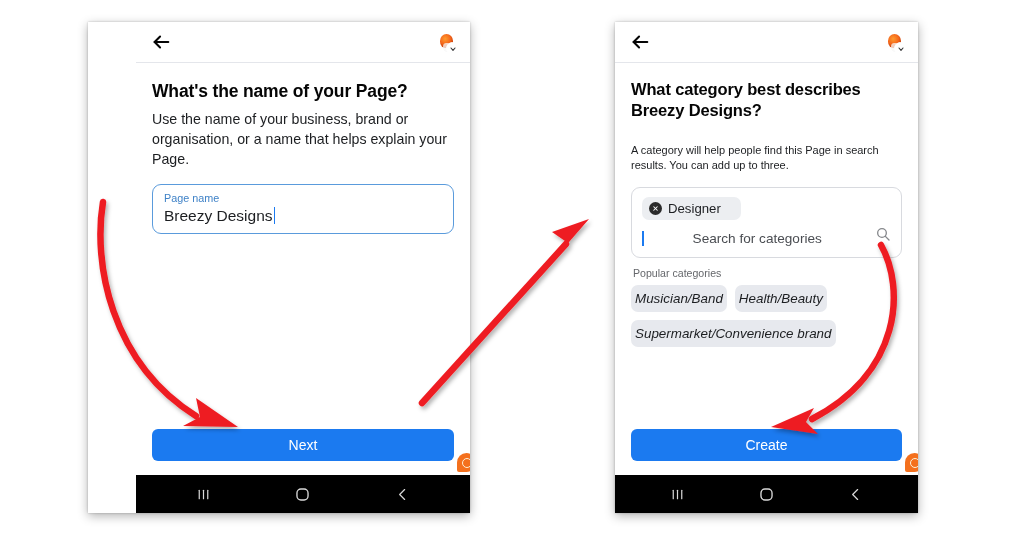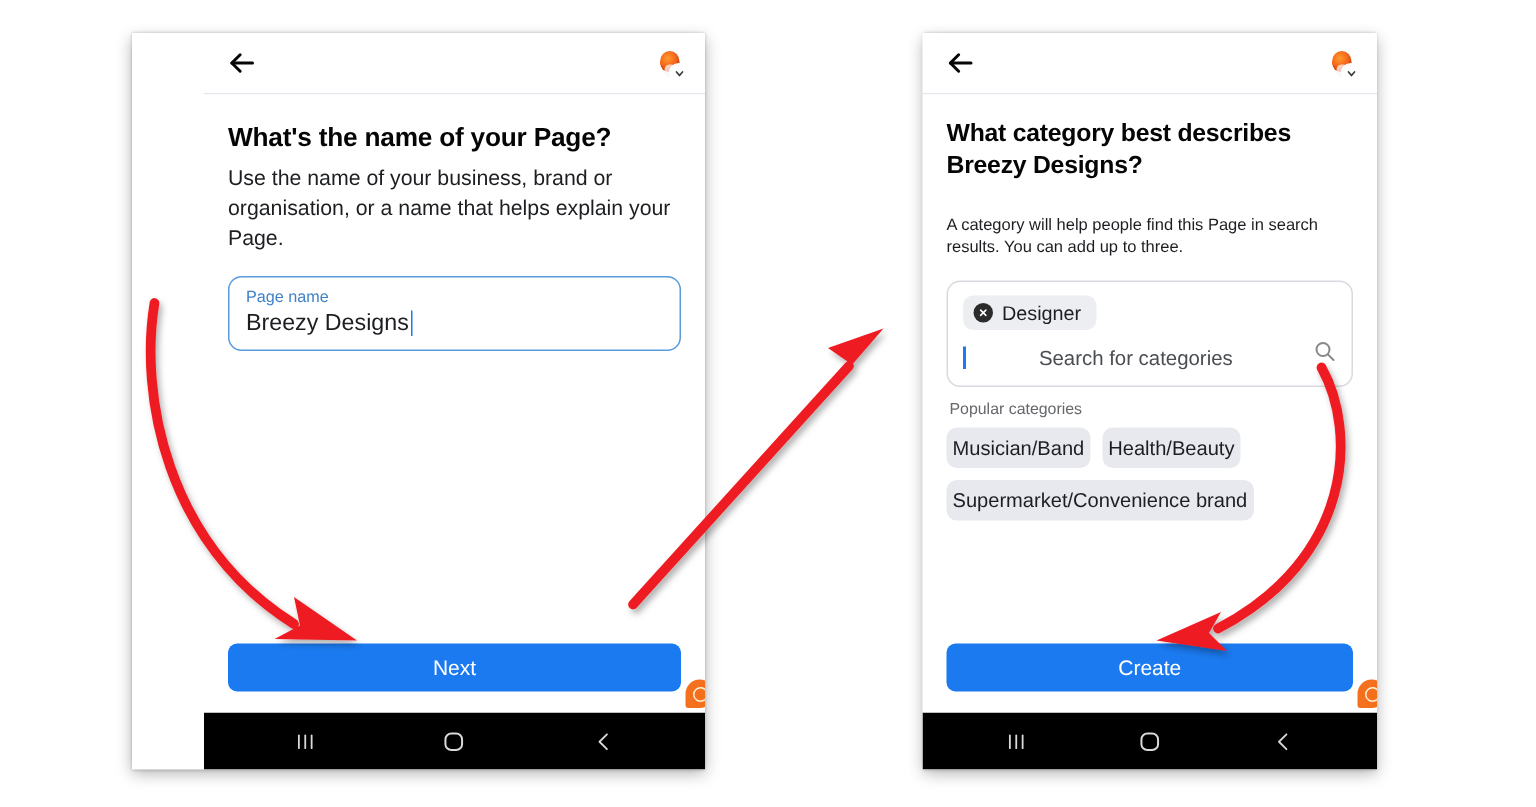--- a/index.html
+++ b/index.html
@@ -160,21 +160,21 @@
     background: #ffffff;
     padding: 9px 10px 11px 10px;
     position: relative;
   }
   .chip-selected {
     display: inline-flex;
     align-items: center;
     gap: 6px;
     background: #eceef1;
     border-radius: 7px;
-    padding: 4px 10px 4px 7px;
+    padding: 4px 20px 4px 7px;
     font-size: 13.2px;
     color: #1c1e21;
   }
   .chip-x {
     width: 13px;
     height: 13px;
     border-radius: 50%;
     background: #2b2b2b;
     display: inline-flex;
     align-items: center;
@@ -221,20 +221,21 @@
     gap: 8px;
     margin-top: 6px;
   }
   .chip {
     background: #e7e9ee;
     border-radius: 7px;
     padding: 6px 4px;
     font-size: 13.4px;
     color: #1c1e21;
     white-space: nowrap;
+    font-style: italic;
   }
 
   
   .cta-wrap {
     position: absolute;
     left: 16px;
     right: 16px;
     bottom: 14px;
   }
   .cta {

